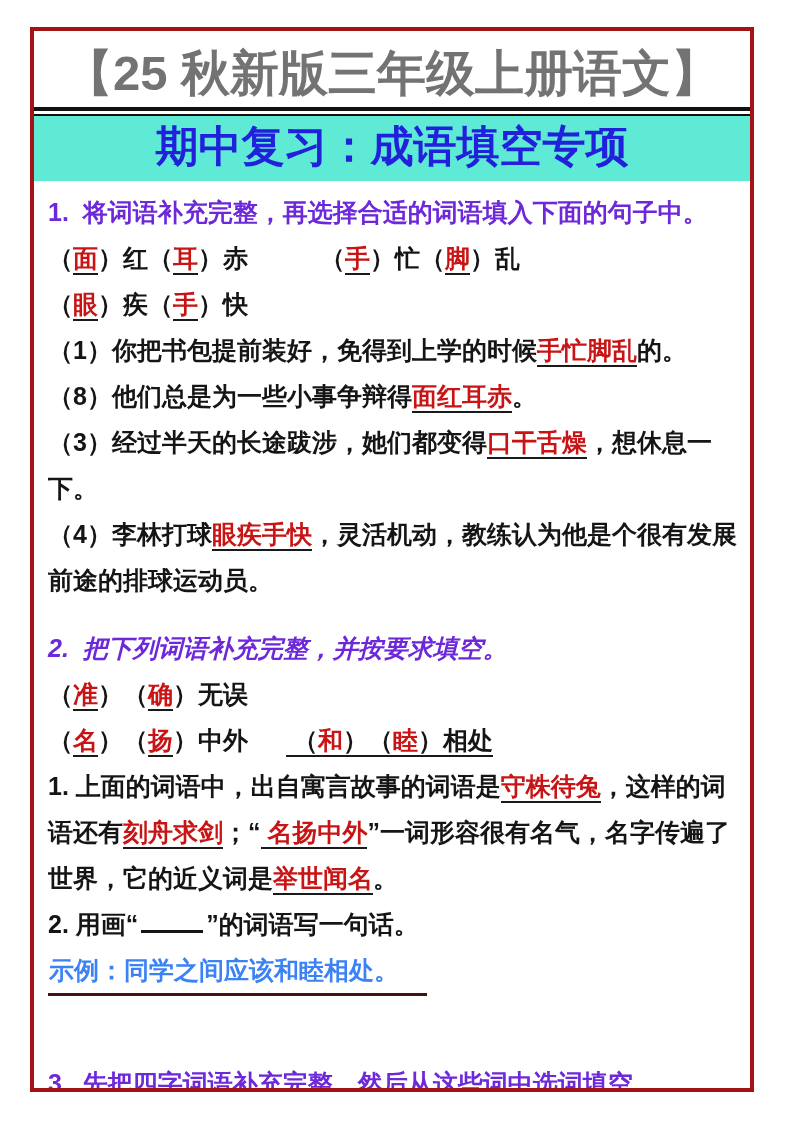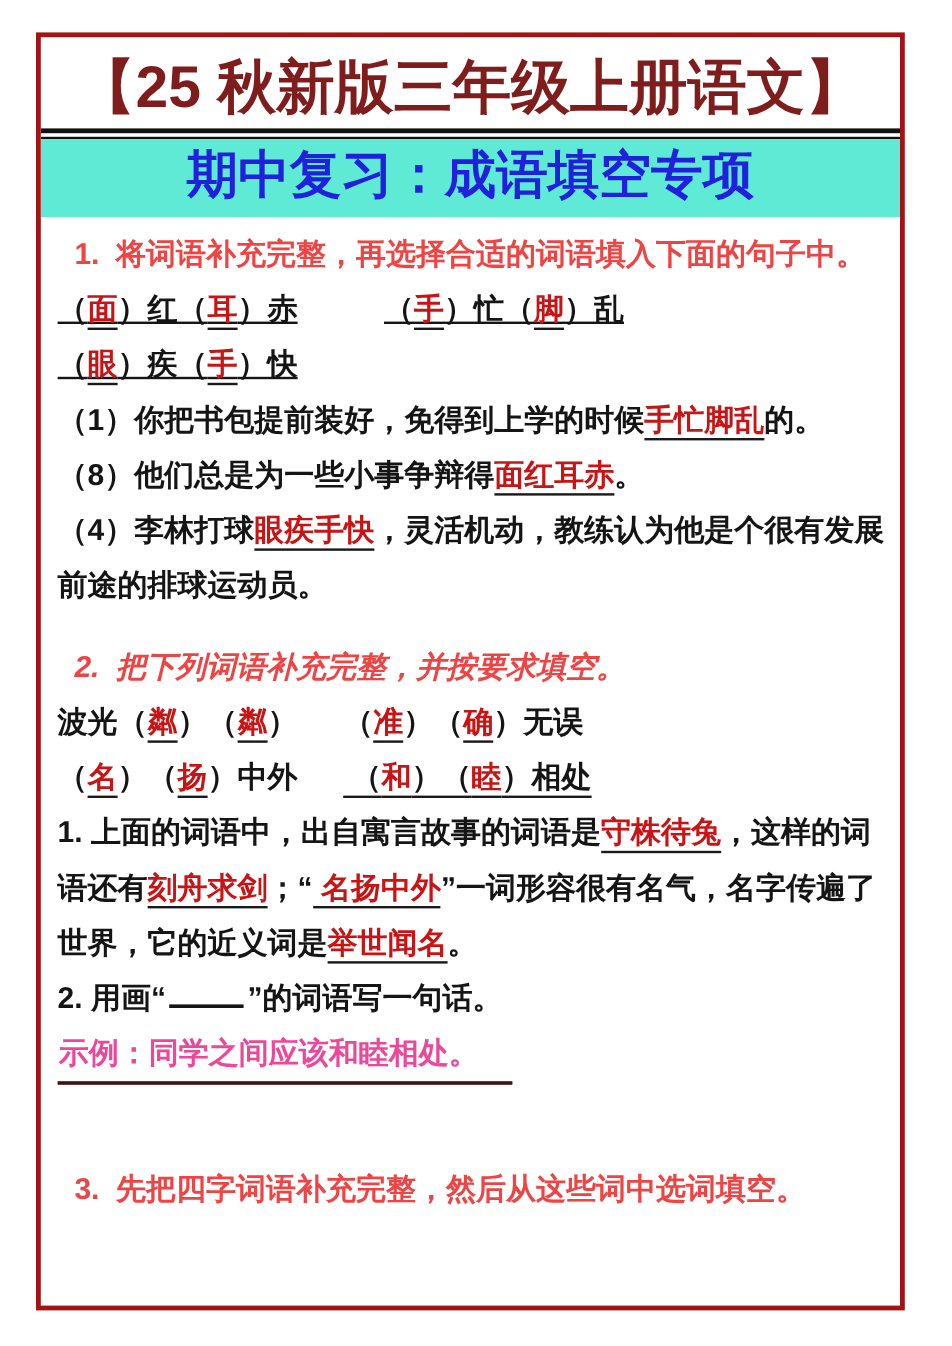--- a/index.html
+++ b/index.html
@@ -7,48 +7,48 @@
     width:793px;height:1122px;background:#ffffff;position:relative;
     font-family:"Liberation Sans", sans-serif;font-weight:bold;
     -webkit-font-smoothing:antialiased;
   }
   .frame{
     position:absolute;left:30px;top:27px;width:716px;height:1057px;
     border:4px solid #a31313;background:#ffffff;overflow:hidden;
   }
   .title{
     margin-top:14px;text-align:center;font-size:49px;line-height:1.16;
-    color:#7f1d1d;letter-spacing:0px;white-space:nowrap;
+    color:#737373;letter-spacing:0px;white-space:nowrap;
   }
   .rule-thick{border-top:4px solid #111111;margin-top:5px;}
   .rule-thin{border-top:2px solid #111111;margin-top:3px;}
   .subtitle{
     background:#5eead4;color:#2121dc;font-size:43px;line-height:1.18;
     text-align:center;padding:5px 0 9px 0;white-space:nowrap;
   }
   .content{padding:8px 8px 0 14px;font-size:25px;color:#151515;}
   .line{line-height:46px;}
-  .h-blue{color:#ef4444;margin-left:14px;}
-  .grid2{display:grid;grid-template-columns:272px 1fr;line-height:46px;text-decoration:underline;}
+  .h-blue{color:#6d28d9;}
+  .grid2{display:grid;grid-template-columns:272px 1fr;line-height:46px;}
   .grid3{display:grid;grid-template-columns:238px 234px 1fr;line-height:46px;}
   .q2-heading{margin-top:22px;font-style:italic;}
   .q3-heading{margin-top:64px;}
   .cell{white-space:nowrap;}
   .seg{white-space:pre-wrap;}
   .seg-k{color:#151515;}
   .seg-r{color:#c81414;border-bottom:2px solid #1a1a1a;padding-bottom:1px;}
   .seg-ku{color:#151515;border-bottom:2px solid #1a1a1a;padding-bottom:1px;}
   .seg-p{color:inherit;}
   .seg-blank{
     display:inline-block;width:62px;height:1em;margin:0 3px;
     border-bottom:3px solid #151515;vertical-align:baseline;
   }
   .sample{margin-top:0;}
   .sample-inner{
-    display:inline-block;color:#ec4899;line-height:40px;
+    display:inline-block;color:#3b82f6;line-height:40px;
     border-bottom:3px solid #401210;padding:0 28px 3px 1px;
   }
 </style>
 </head>
 <body>
 
 <div class="frame">
 
   <div class="title">【25 秋新版三年级上册语文】</div>
   <div class="rule-thick"></div>
@@ -62,26 +62,26 @@
     <div class="grid2">
       <div class="cell"><span class="seg seg-k">（</span><span class="seg seg-r">面</span><span class="seg seg-k">）红（</span><span class="seg seg-r">耳</span><span class="seg seg-k">）赤</span></div>
       <div class="cell"><span class="seg seg-k">（</span><span class="seg seg-r">手</span><span class="seg seg-k">）忙（</span><span class="seg seg-r">脚</span><span class="seg seg-k">）乱</span></div>
     </div>
     <div class="grid2">
       <div class="cell"><span class="seg seg-k">（</span><span class="seg seg-r">眼</span><span class="seg seg-k">）疾（</span><span class="seg seg-r">手</span><span class="seg seg-k">）快</span></div>
     </div>
 
     <div class="line"><span class="seg seg-k">（1）你把书包提前装好，免得到上学的时候</span><span class="seg seg-r">手忙脚乱</span><span class="seg seg-k">的。</span></div>
     <div class="line"><span class="seg seg-k">（8）他们总是为一些小事争辩得</span><span class="seg seg-r">面红耳赤</span><span class="seg seg-k">。</span></div>
+    <div class="line"><span class="seg seg-k">（3）经过半天的长途跋涉，她们都变得</span><span class="seg seg-r">口干舌燥</span><span class="seg seg-k">，想休息一下。</span></div>
     <div class="line"><span class="seg seg-k">（4）李林打球</span><span class="seg seg-r">眼疾手快</span><span class="seg seg-k">，灵活机动，教练认为他是个很有发展前途的排球运动员。</span></div>
 
     <div class="line h-blue q2-heading">2.&nbsp;&nbsp;把下列词语补充完整，并按要求填空。</div>
 
     <div class="grid3">
-      <div class="cell"><span class="seg seg-k">波光（</span><span class="seg seg-r">粼</span><span class="seg seg-k">）（</span><span class="seg seg-r">粼</span><span class="seg seg-k">）</span></div>
       <div class="cell"><span class="seg seg-k">（</span><span class="seg seg-r">准</span><span class="seg seg-k">）（</span><span class="seg seg-r">确</span><span class="seg seg-k">）无误</span></div>
     </div>
     <div class="grid3">
       <div class="cell"><span class="seg seg-k">（</span><span class="seg seg-r">名</span><span class="seg seg-k">）（</span><span class="seg seg-r">扬</span><span class="seg seg-k">）中外</span></div>
       <div class="cell"><span class="seg seg-ku">&nbsp;（</span><span class="seg seg-r">和</span><span class="seg seg-ku">）（</span><span class="seg seg-r">睦</span><span class="seg seg-ku">）相处</span></div>
     </div>
 
     <div class="line"><span class="seg seg-k">1.&nbsp;上面的词语中，出自寓言故事的词语是</span><span class="seg seg-r">守株待兔</span><span class="seg seg-k">，这样的词语还有</span><span class="seg seg-r">刻舟求剑</span><span class="seg seg-k">；“</span><span class="seg seg-r">&nbsp;名扬中外</span><span class="seg seg-k">”一词形容很有名气，名字传遍了世界，它的近义词是</span><span class="seg seg-r">举世闻名</span><span class="seg seg-k">。</span></div>
     <div class="line"><span class="seg seg-k">2.&nbsp;用画“</span><span class="seg seg-blank"></span><span class="seg seg-k">”的词语写一句话。</span></div>
     <div class="line sample">

